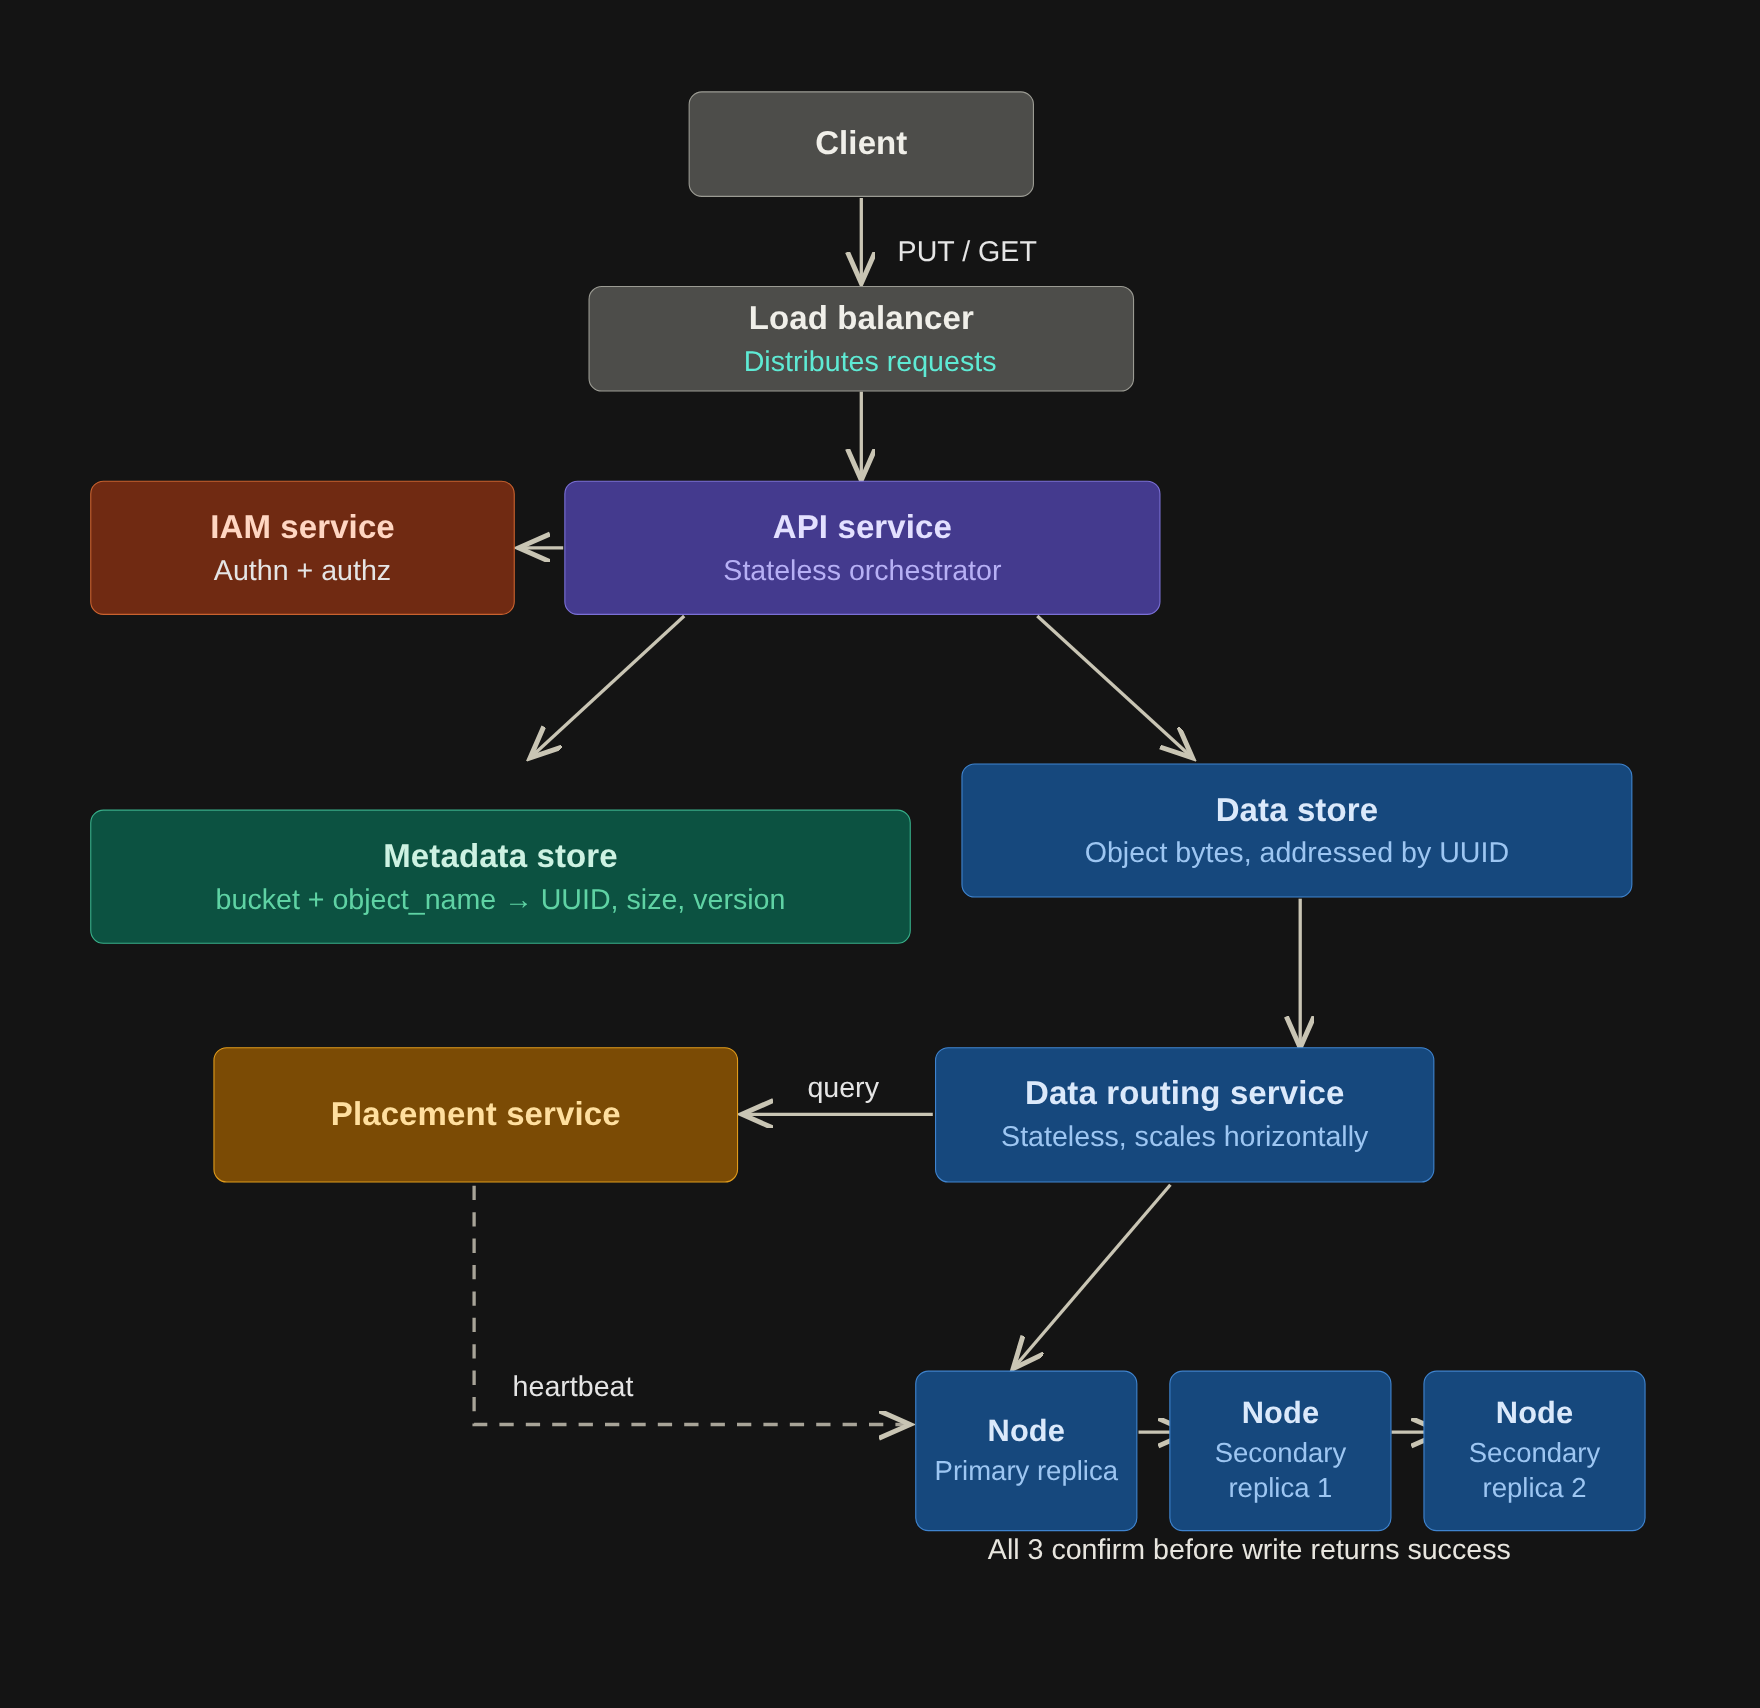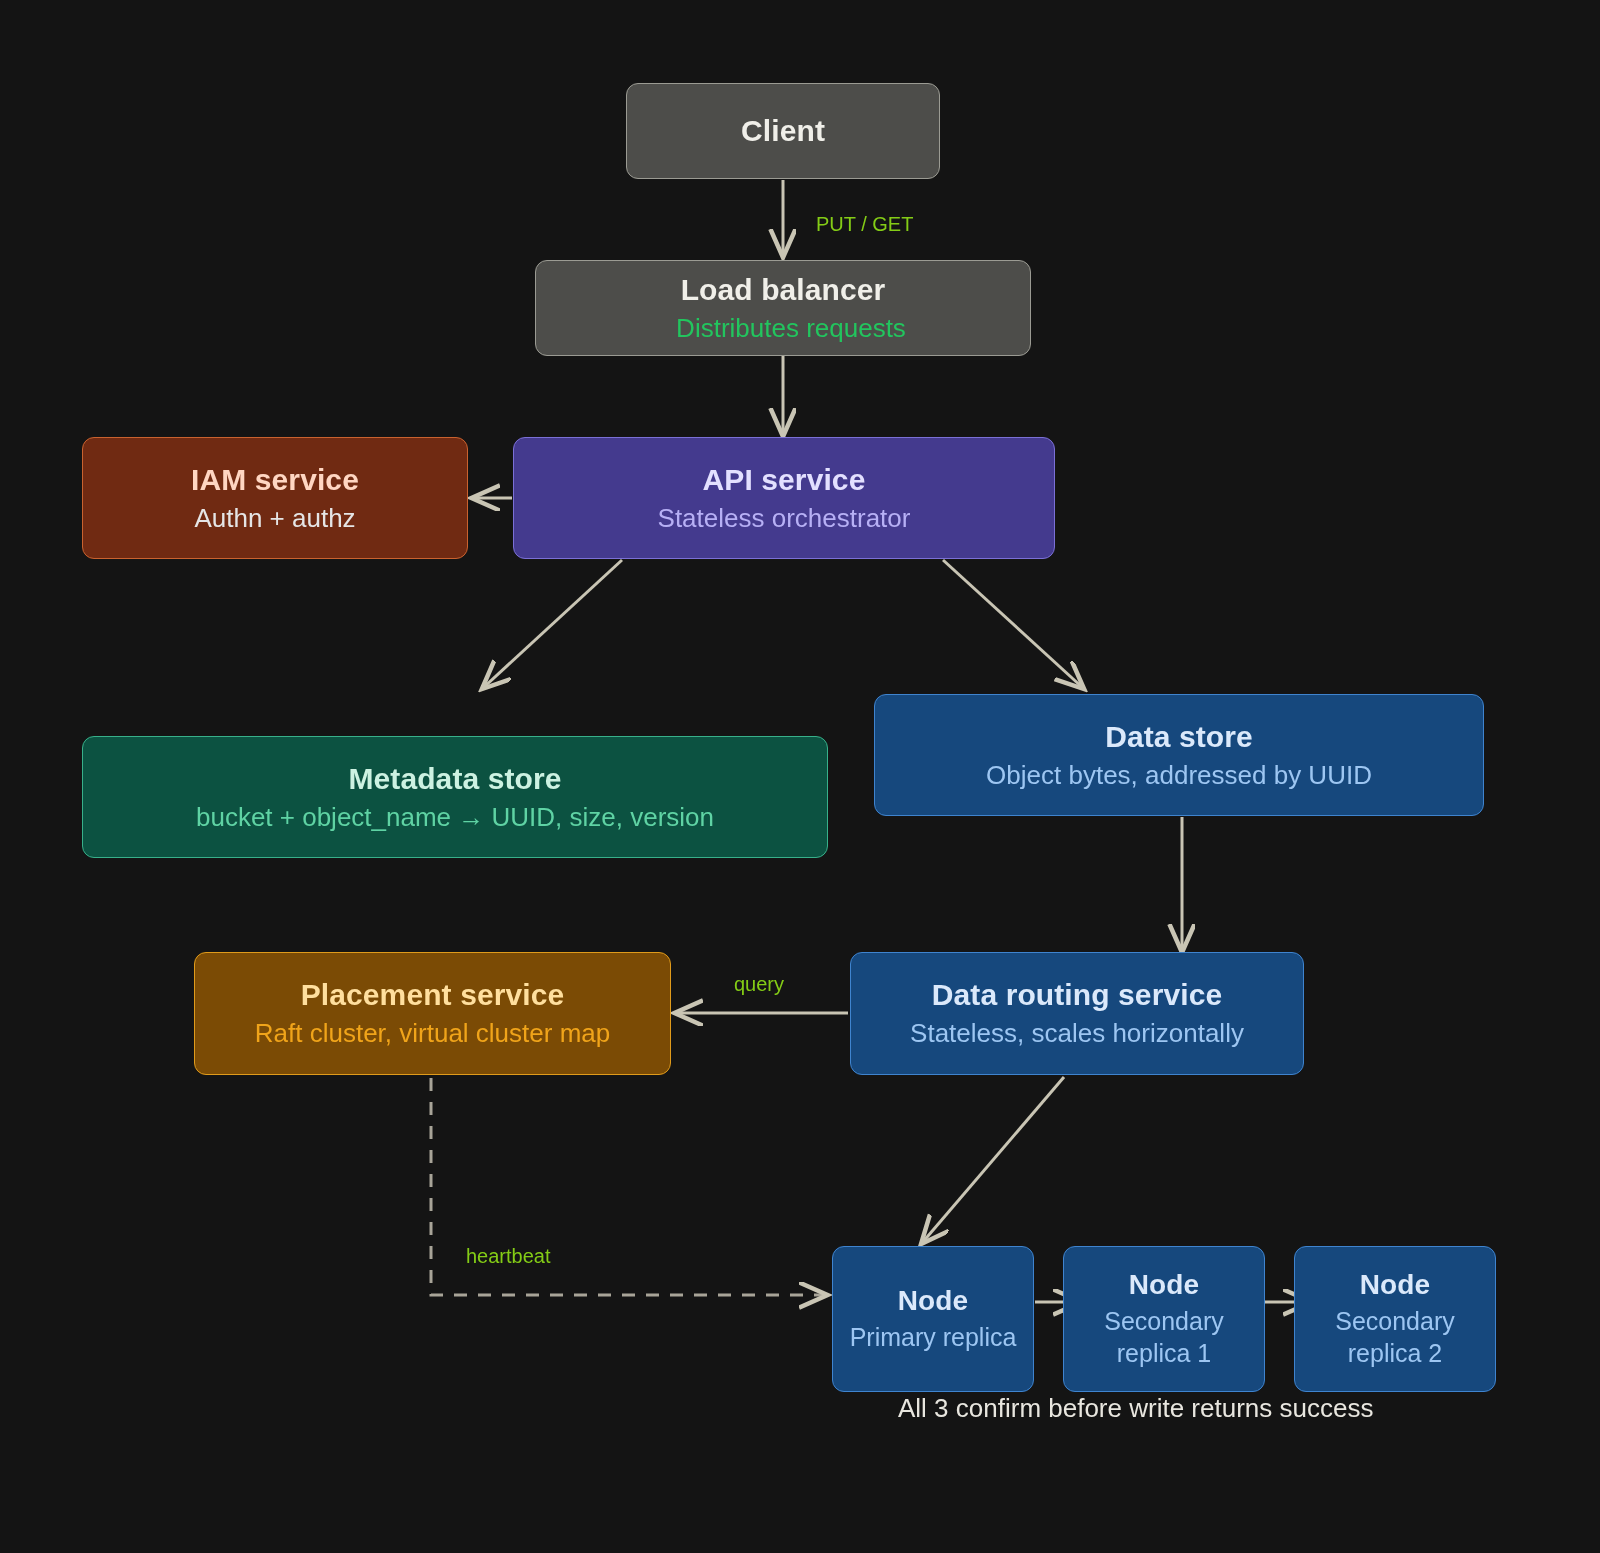--- a/index.html
+++ b/index.html
@@ -51,21 +51,21 @@
     font-size: 26px;
     line-height: 1.3;
     margin-top: 4px;
   }
   .node.small .title { font-size: 28px; }
   .node.small .sub { font-size: 25px; margin-top: 2px; }
 
   
   .n-grey { background: #4d4d4a; border-color: #9b9b93; }
   .n-grey .title { color: #f0efe9; }
-  .n-grey .sub { color: #22c55e; margin-left: 16px; }
+  .n-grey .sub { color: #5eead4; margin-left: 16px; }
 
   
   .n-red { background: #702a12; border-color: #c9622f; }
   .n-red .title { color: #ffd6c2; }
   .n-red .sub { color: #e5e5e5; }
 
   
   .n-purple { background: #443a8e; border-color: #7b70d6; }
   .n-purple .title { color: #e3e0ff; }
   .n-purple .sub { color: #b7b0f5; }
@@ -80,22 +80,22 @@
   .n-blue .title { color: #dbe9fb; }
   .n-blue .sub { color: #9dc6f2; }
 
   
   .n-orange { background: #7b4b05; border-color: #e09b1b; }
   .n-orange .title { color: #ffdf9e; }
   .n-orange .sub { color: #f0a41a; }
 
   .edge-label {
     position: absolute;
-    font-size: 20px;
-    color: #84cc16;
+    font-size: 26px;
+    color: #e5e5e5;
     white-space: nowrap;
   }
   .caption {
     position: absolute;
     font-size: 26px;
     color: #e8e6df;
     white-space: nowrap;
   }
 </style>
 </head>
@@ -161,21 +161,20 @@
     <div class="sub">bucket + object_name → UUID, size, version</div>
   </div>
 
   <div class="node n-blue" style="left:874px; top:694px; width:610px; height:122px;">
     <div class="title">Data store</div>
     <div class="sub">Object bytes, addressed by UUID</div>
   </div>
 
   <div class="node n-orange" style="left:194px; top:952px; width:477px; height:123px;">
     <div class="title">Placement service</div>
-    <div class="sub">Raft cluster, virtual cluster map</div>
   </div>
 
   <div class="edge-label" style="left:734px; top:973px;">query</div>
 
   <div class="node n-blue" style="left:850px; top:952px; width:454px; height:123px;">
     <div class="title">Data routing service</div>
     <div class="sub">Stateless, scales horizontally</div>
   </div>
 
   <div class="edge-label" style="left:466px; top:1245px;">heartbeat</div>

